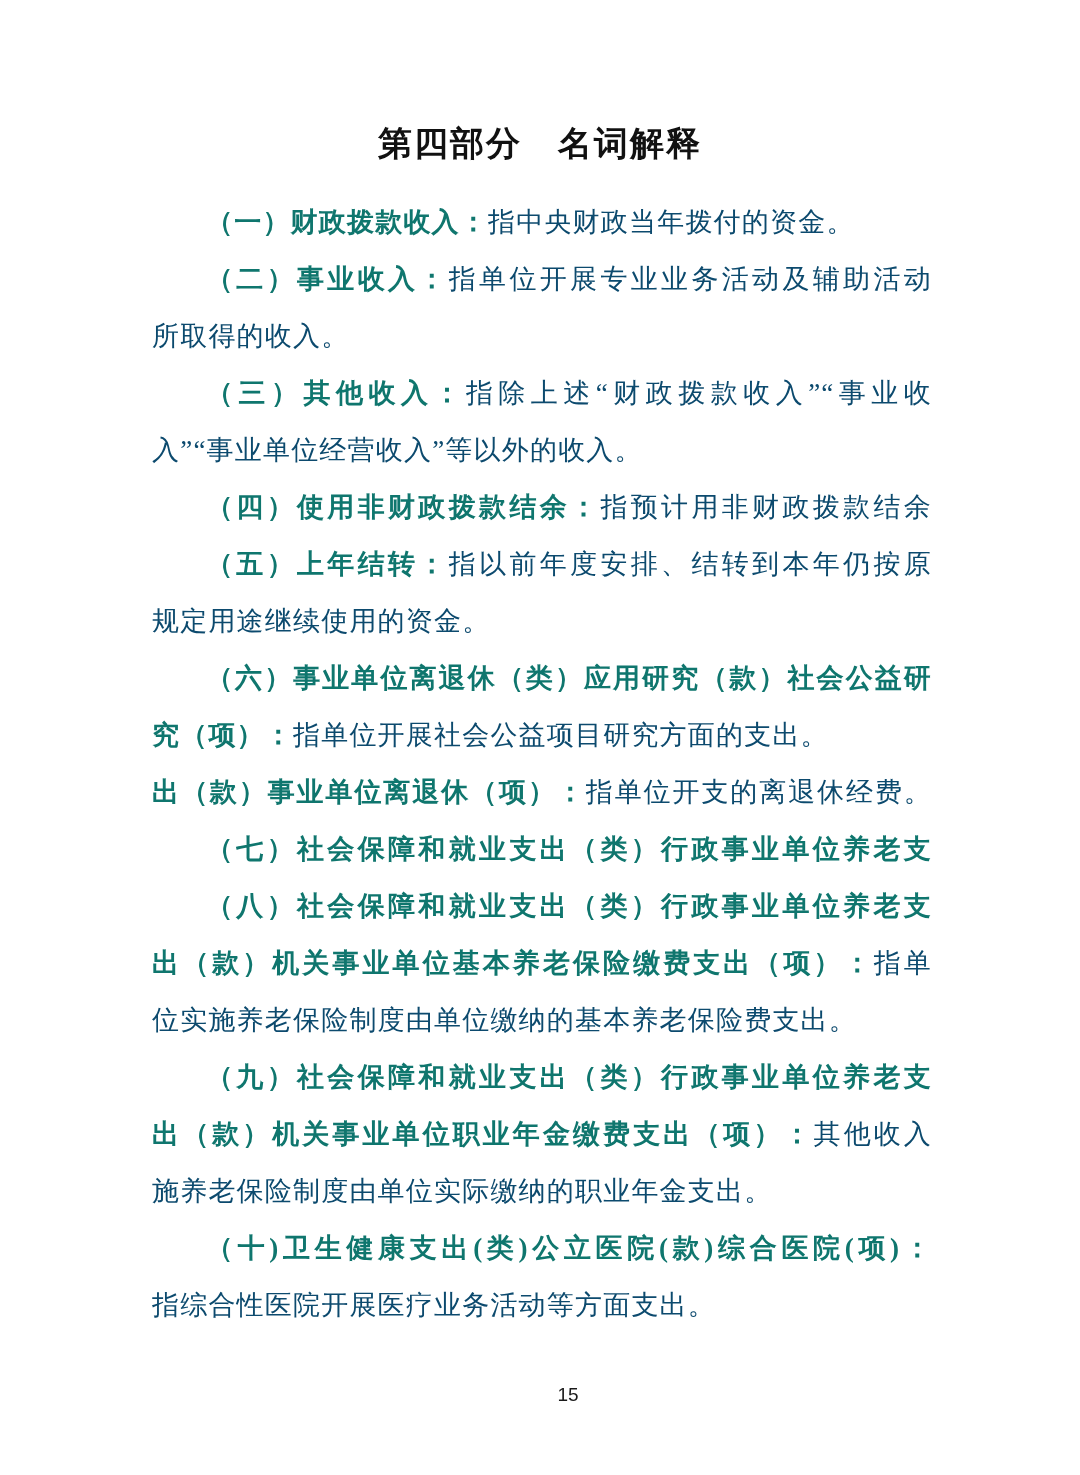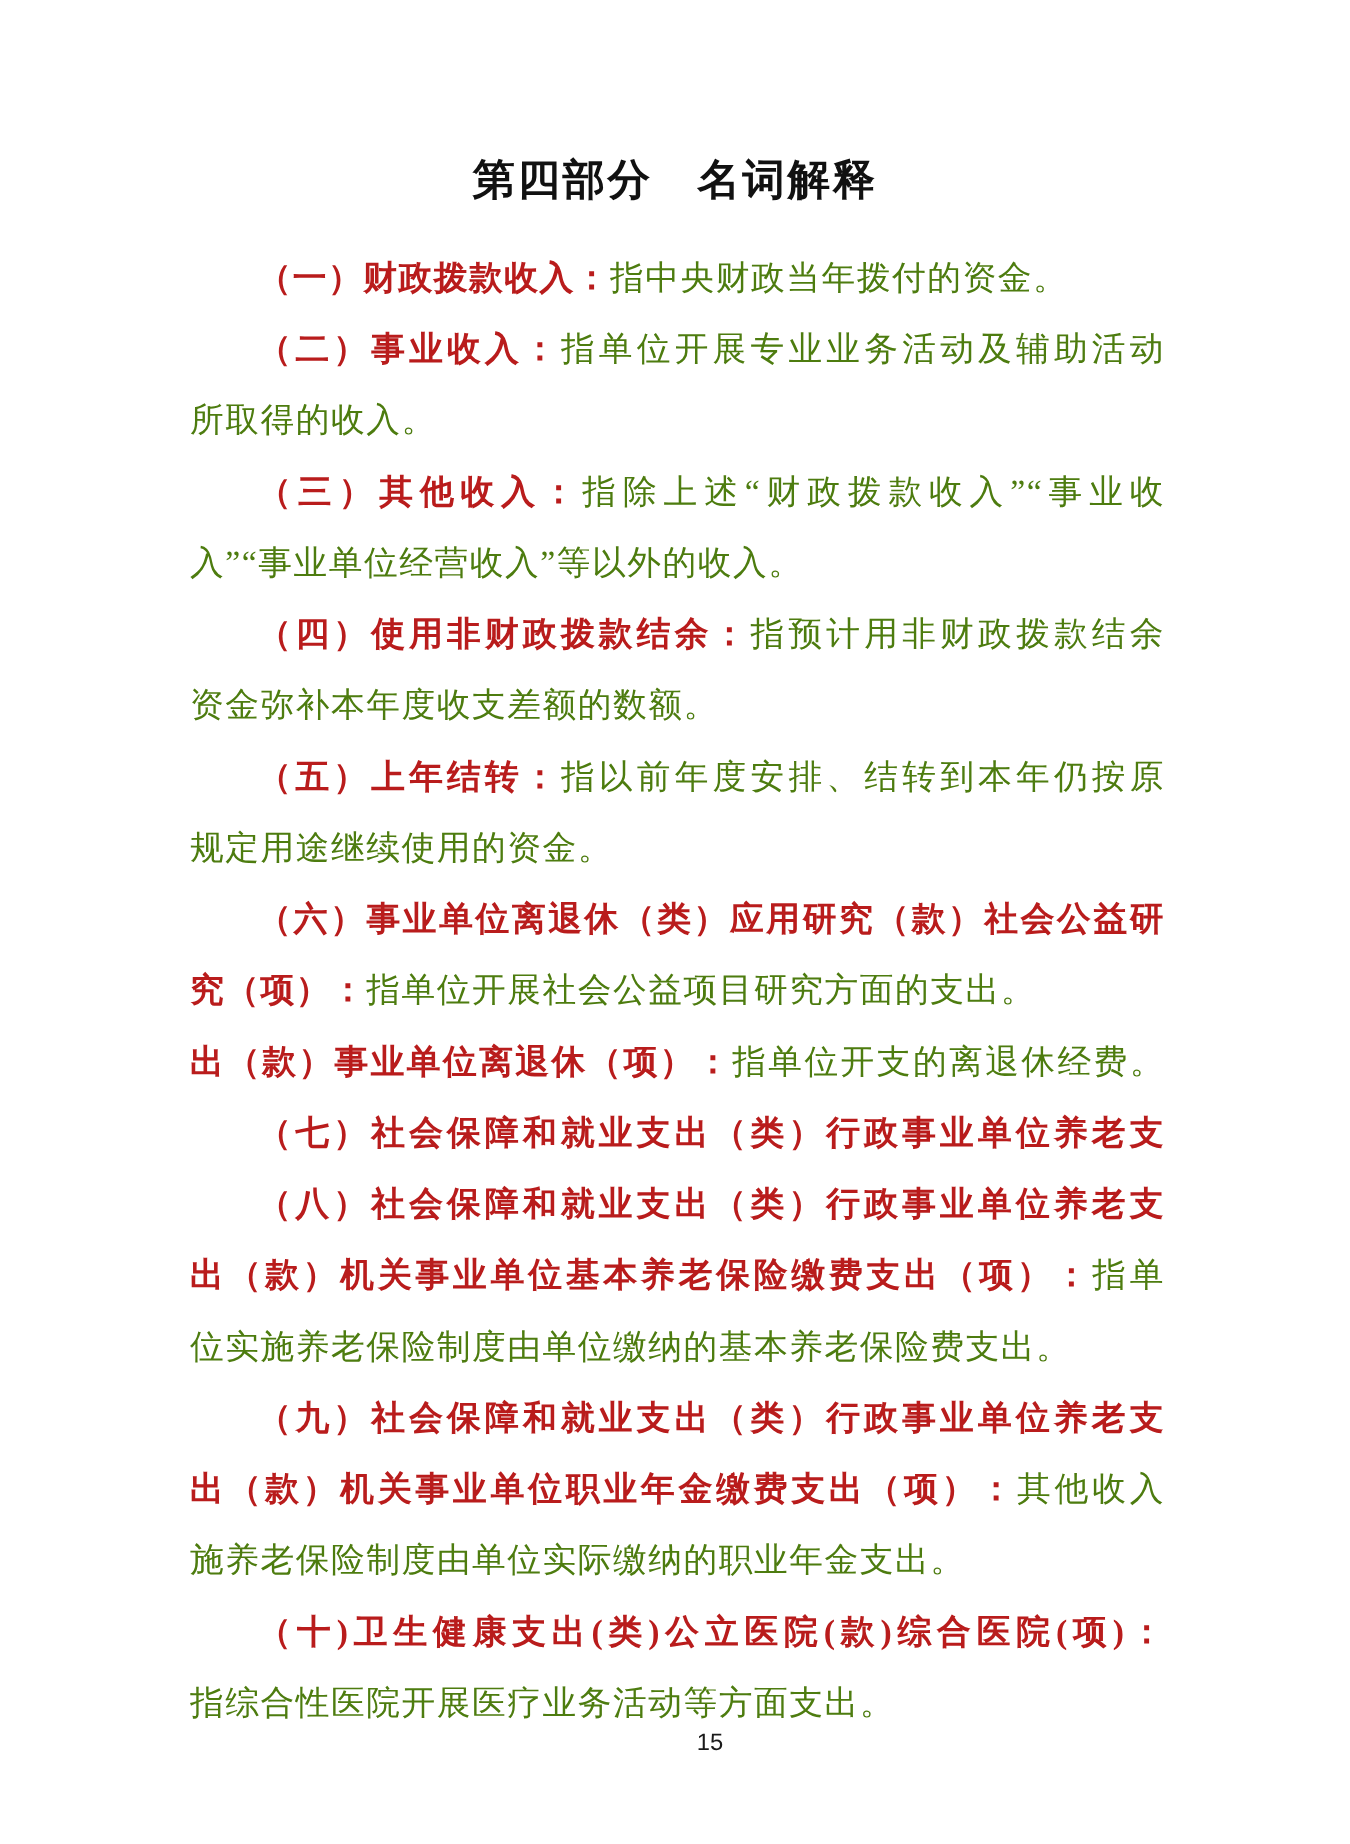--- a/index.html
+++ b/index.html
@@ -47,25 +47,25 @@
     white-space: normal;
     text-align: justify;
     text-align-last: justify;
     text-justify: inter-character;
   }
   .text-line.indent {
     text-indent: 2em;
   }
   .seg-bold {
     font-weight: 700;
-    color: #b91c1c;
+    color: #0f766e;
   }
   .seg-regular {
     font-weight: 400;
-    color: #4d7c0f;
+    color: #0c4a6e;
   }
   .page-number {
     position: absolute;
     top: 1384px;
     left: 568px;
     transform: translateX(-50%);
     font-size: 19px;
     color: #1a1a1a;
     font-family: Liberation Sans, sans-serif;
   }
@@ -76,21 +76,20 @@
 <div class="page">
   <h1 class="doc-title">第四部分　名词解释</h1>
 
   <div class="doc-body" id="doc-body">
       <div class="text-line indent"><span class="seg-bold">（一）财政拨款收入：</span><span class="seg-regular">指中央财政当年拨付的资金。</span></div>
       <div class="text-line indent fill"><span class="seg-bold">（二）事业收入：</span><span class="seg-regular">指单位开展专业业务活动及辅助活动</span></div>
       <div class="text-line"><span class="seg-regular">所取得的收入。</span></div>
       <div class="text-line indent fill"><span class="seg-bold">（三）其他收入：</span><span class="seg-regular">指除上述“财政拨款收入”“事业收</span></div>
       <div class="text-line"><span class="seg-regular">入”“事业单位经营收入”等以外的收入。</span></div>
       <div class="text-line indent fill"><span class="seg-bold">（四）使用非财政拨款结余：</span><span class="seg-regular">指预计用非财政拨款结余</span></div>
-      <div class="text-line"><span class="seg-regular">资金弥补本年度收支差额的数额。</span></div>
       <div class="text-line indent fill"><span class="seg-bold">（五）上年结转：</span><span class="seg-regular">指以前年度安排、结转到本年仍按原</span></div>
       <div class="text-line"><span class="seg-regular">规定用途继续使用的资金。</span></div>
       <div class="text-line indent fill"><span class="seg-bold">（六）事业单位离退休（类）应用研究（款）社会公益研</span></div>
       <div class="text-line"><span class="seg-bold">究（项）：</span><span class="seg-regular">指单位开展社会公益项目研究方面的支出。</span></div>
       <div class="text-line fill"><span class="seg-bold">出（款）事业单位离退休（项）：</span><span class="seg-regular">指单位开支的离退休经费。</span></div>
       <div class="text-line indent fill"><span class="seg-bold">（七）社会保障和就业支出（类）行政事业单位养老支</span></div>
       <div class="text-line indent fill"><span class="seg-bold">（八）社会保障和就业支出（类）行政事业单位养老支</span></div>
       <div class="text-line fill"><span class="seg-bold">出（款）机关事业单位基本养老保险缴费支出（项）：</span><span class="seg-regular">指单</span></div>
       <div class="text-line"><span class="seg-regular">位实施养老保险制度由单位缴纳的基本养老保险费支出。</span></div>
       <div class="text-line indent fill"><span class="seg-bold">（九）社会保障和就业支出（类）行政事业单位养老支</span></div>

